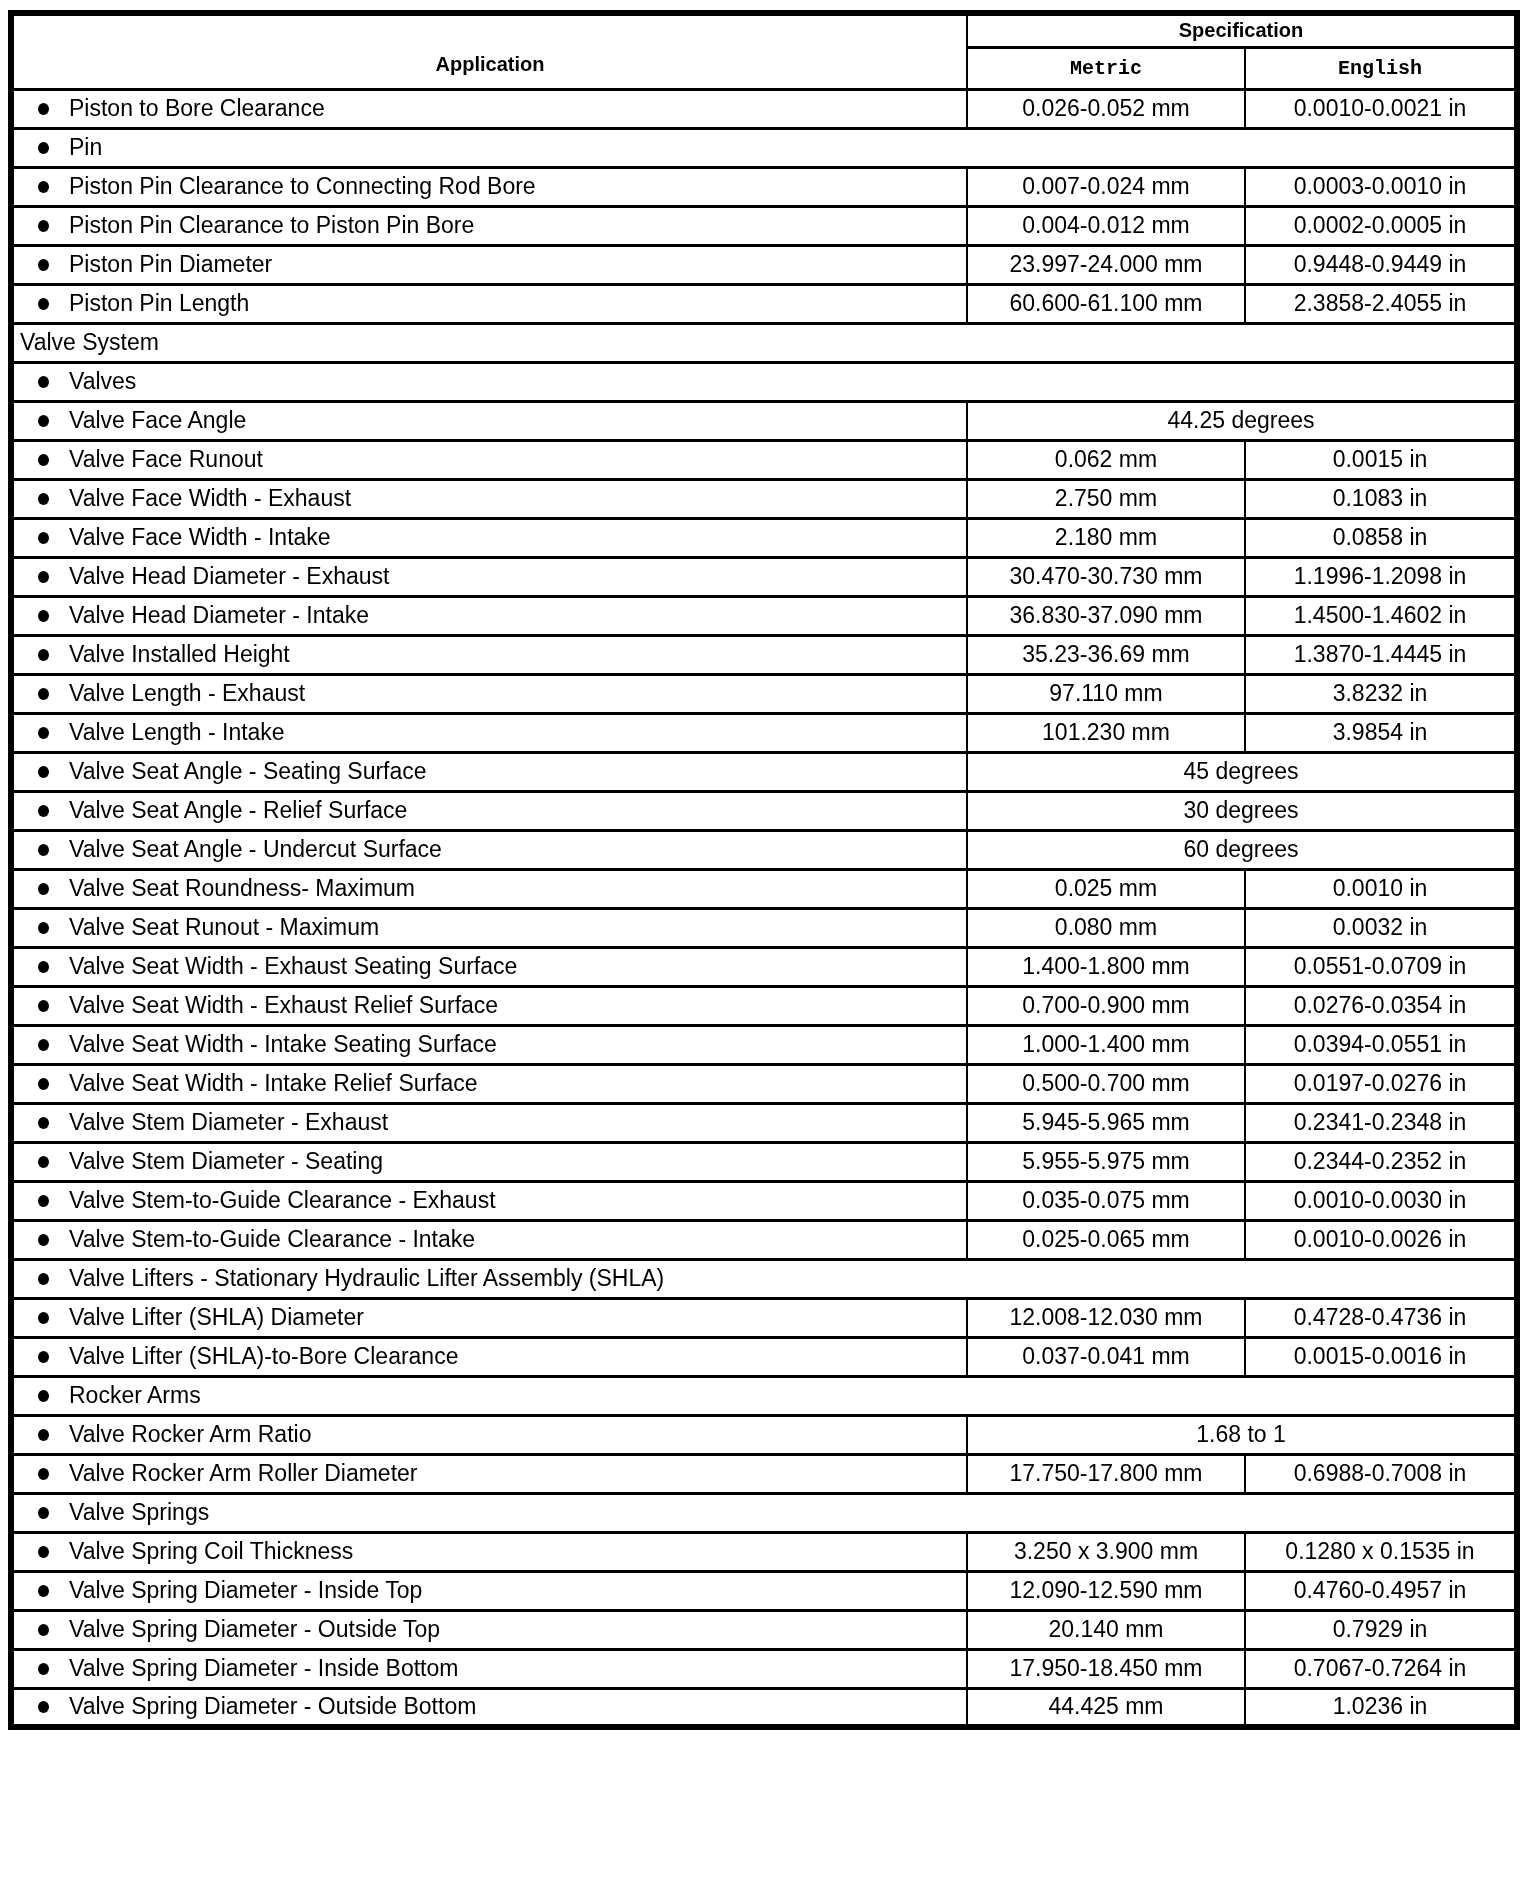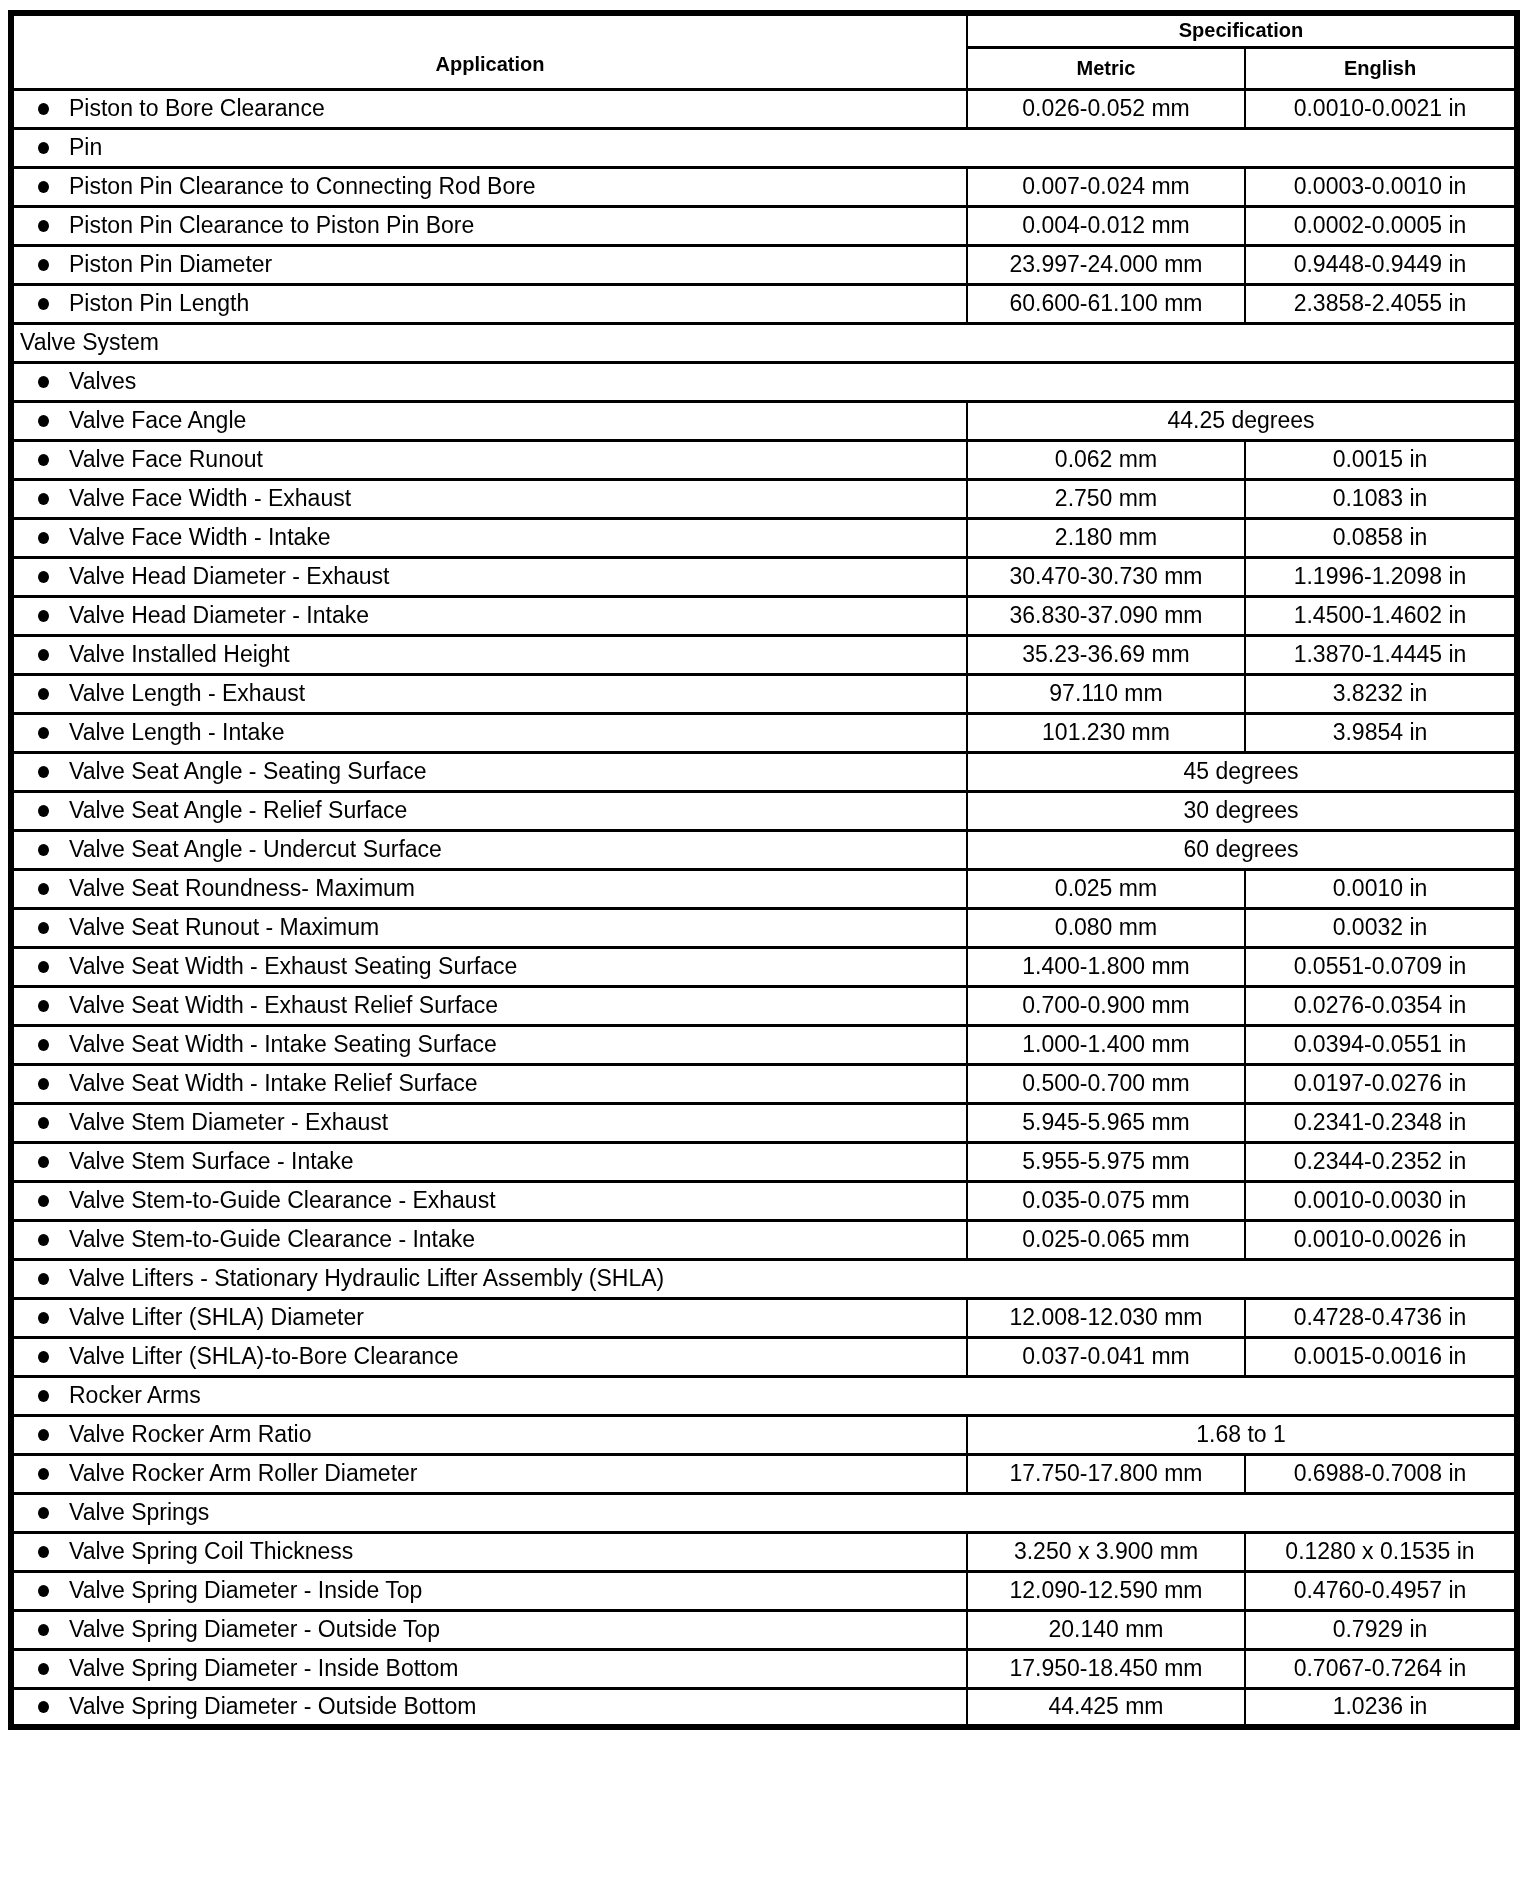--- a/index.html
+++ b/index.html
@@ -38,21 +38,21 @@
   }
   
   th { font-weight: bold; font-size: 20px; text-align: center; padding: 0; }
   th.th-application {
     vertical-align: bottom;
     padding-bottom: 12px;
   }
   tr.hdr-row-1 { height: 34px; }
   tr.hdr-row-2 { height: 42px; }
   th.th-spec { border-bottom-width: 2px; }
-  th.th-metric, th.th-english { border-top-width: 2px; }
+  th.th-metric, th.th-english { border-top-width: 2px; font-family: Liberation Mono, monospace; }
   
   tbody td { height: 39px; font-size: 23px; }
   td.label-cell { padding: 0 8px 0 24px; text-align: left; }
   td.label-cell.no-indent { padding-left: 6px; }
   .labelwrap { display: flex; align-items: center; }
   .bullet {
     display: inline-block;
     width: 11px;
     height: 12px;
     border-radius: 50%;
@@ -339,21 +339,21 @@
               <span class="label-text">Valve Stem Diameter - Exhaust</span>
             </div>
           </td>
           <td class="value-cell">5.945-5.965 mm</td>
           <td class="value-cell">0.2341-0.2348 in</td>
         </tr>
         <tr>
           <td class="label-cell">
             <div class="labelwrap">
               <span class="bullet"></span>
-              <span class="label-text">Valve Stem Surface - Intake</span>
+              <span class="label-text">Valve Stem Diameter - Seating</span>
             </div>
           </td>
           <td class="value-cell">5.955-5.975 mm</td>
           <td class="value-cell">0.2344-0.2352 in</td>
         </tr>
         <tr>
           <td class="label-cell">
             <div class="labelwrap">
               <span class="bullet"></span>
               <span class="label-text">Valve Stem-to-Guide Clearance - Exhaust</span>

